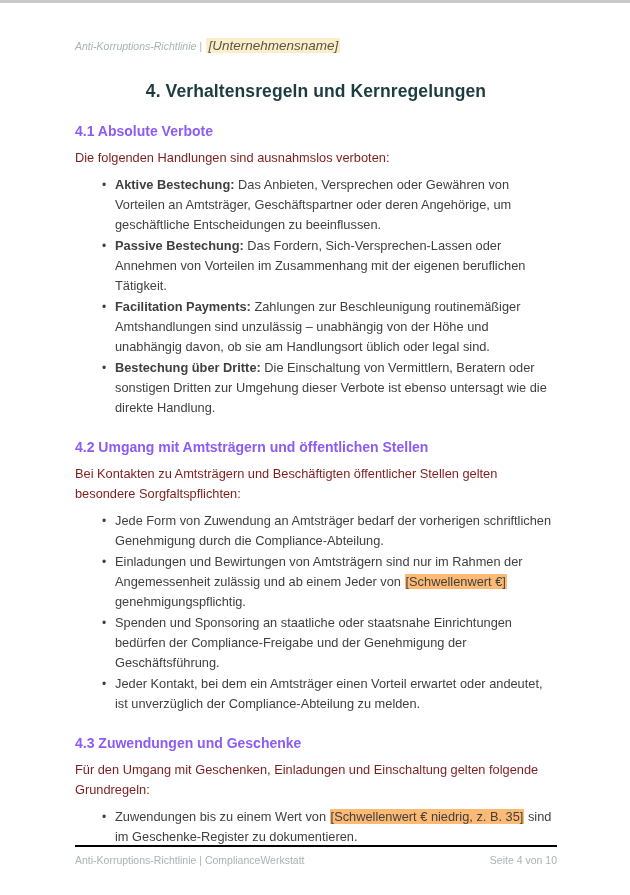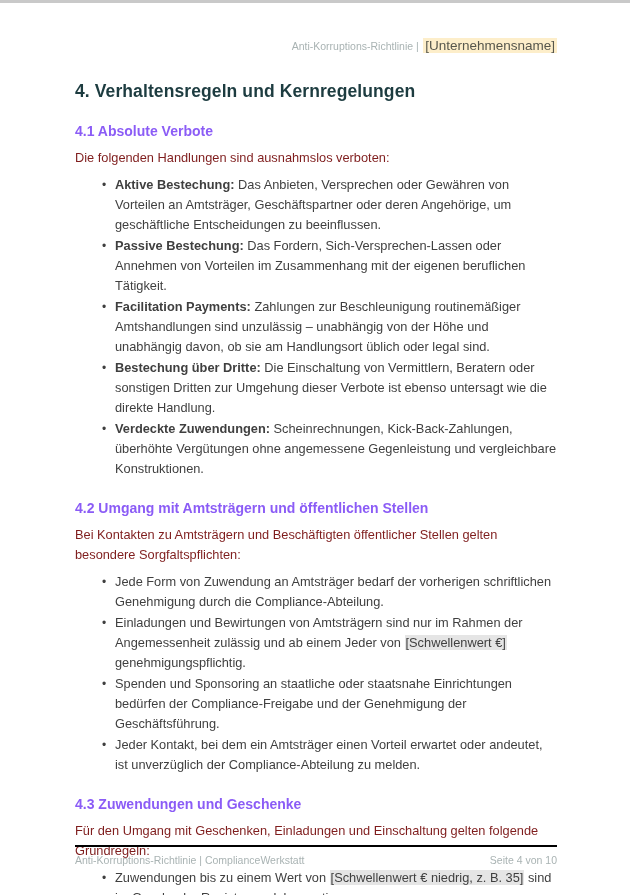--- a/index.html
+++ b/index.html
@@ -14,40 +14,41 @@
   .top-strip{
     position:absolute;top:0;left:0;width:630px;height:3px;
     background:#c9c9c9;
   }
   .page{
     box-sizing:border-box;
     width:630px;height:895px;
     padding:37px 73px 0 75px;
   }
   .page-header{
-    text-align:right;
     line-height:16px;
     white-space:nowrap;
+    font-style:italic;
   }
   .page-header .doc-label{
     font-size:10.5px;
     color:#a9b3b3;
   }
   .page-header .placeholder{
     font-size:13.5px;
     color:#56564c;
     background:#fdeeca;
     padding:0 2px;
   }
   h1{
     margin:27px 0 0 0;
     font-size:17.5px;
     font-weight:bold;
     color:#1d3c40;
     letter-spacing:0.1px;
+    text-align:center;
   }
   h2{
     margin:21px 0 9px 0;
     font-size:14px;
     font-weight:bold;
     color:#8b5cf6;
   }
   .intro{
     margin:0 0 7px 0;
     font-size:12.8px;
@@ -67,21 +68,21 @@
     margin:0 0 1px 0;
   }
   ul.bullets li::before{
     content:"\2022";
     position:absolute;
     left:27px;top:0;
     font-size:12px;
     color:#3f3f3f;
   }
   .seg-bold{font-weight:bold;}
-  .seg-highlight{background:#e5e5e5;padding:0 1px;text-align:center;}
+  .seg-highlight{background:#fdba74;padding:0 1px;text-align:center;}
   .page-footer{
     position:absolute;
     left:75px;right:73px;top:845px;
     border-top:2px solid #000000;
     padding-top:7px;
     display:flex;
     justify-content:space-between;
     font-size:10.5px;
     color:#a9b3b3;
   }
@@ -102,21 +103,20 @@
 
   <div id="sections">
       <section>
         <h2>4.1 Absolute Verbote</h2>
         <p class="intro">Die folgenden Handlungen sind ausnahmslos verboten:</p>
         <ul class="bullets">
           <li><span class="seg-bold">Aktive Bestechung:</span><span> Das Anbieten, Versprechen oder Gewähren von Vorteilen an Amtsträger, Geschäftspartner oder deren Angehörige, um geschäftliche Entscheidungen zu beeinflussen.</span></li>
           <li><span class="seg-bold">Passive Bestechung:</span><span> Das Fordern, Sich-Versprechen-Lassen oder Annehmen von Vorteilen im Zusammenhang mit der eigenen beruflichen Tätigkeit.</span></li>
           <li><span class="seg-bold">Facilitation Payments:</span><span> Zahlungen zur Beschleunigung routinemäßiger Amtshandlungen sind unzulässig – unabhängig von der Höhe und unabhängig davon, ob sie am Handlungsort üblich oder legal sind.</span></li>
           <li><span class="seg-bold">Bestechung über Dritte:</span><span> Die Einschaltung von Vermittlern, Beratern oder sonstigen Dritten zur Umgehung dieser Verbote ist ebenso untersagt wie die direkte Handlung.</span></li>
-          <li><span class="seg-bold">Verdeckte Zuwendungen:</span><span> Scheinrechnungen, Kick-Back-Zahlungen, überhöhte Vergütungen ohne angemessene Gegenleistung und vergleichbare Konstruktionen.</span></li>
         </ul>
       </section>
       <section>
         <h2>4.2 Umgang mit Amtsträgern und öffentlichen Stellen</h2>
         <p class="intro">Bei Kontakten zu Amtsträgern und Beschäftigten öffentlicher Stellen gelten besondere Sorgfaltspflichten:</p>
         <ul class="bullets">
           <li><span>Jede Form von Zuwendung an Amtsträger bedarf der vorherigen schriftlichen Genehmigung durch die Compliance-Abteilung.</span></li>
           <li><span>Einladungen und Bewirtungen von Amtsträgern sind nur im Rahmen der Angemessenheit zulässig und ab einem Jeder von </span><span class="seg-highlight">[Schwellenwert €]</span><span> genehmigungspflichtig.</span></li>
           <li><span>Spenden und Sponsoring an staatliche oder staatsnahe Einrichtungen bedürfen der Compliance-Freigabe und der Genehmigung der Geschäftsführung.</span></li>
           <li><span>Jeder Kontakt, bei dem ein Amtsträger einen Vorteil erwartet oder andeutet, ist unverzüglich der Compliance-Abteilung zu melden.</span></li>

